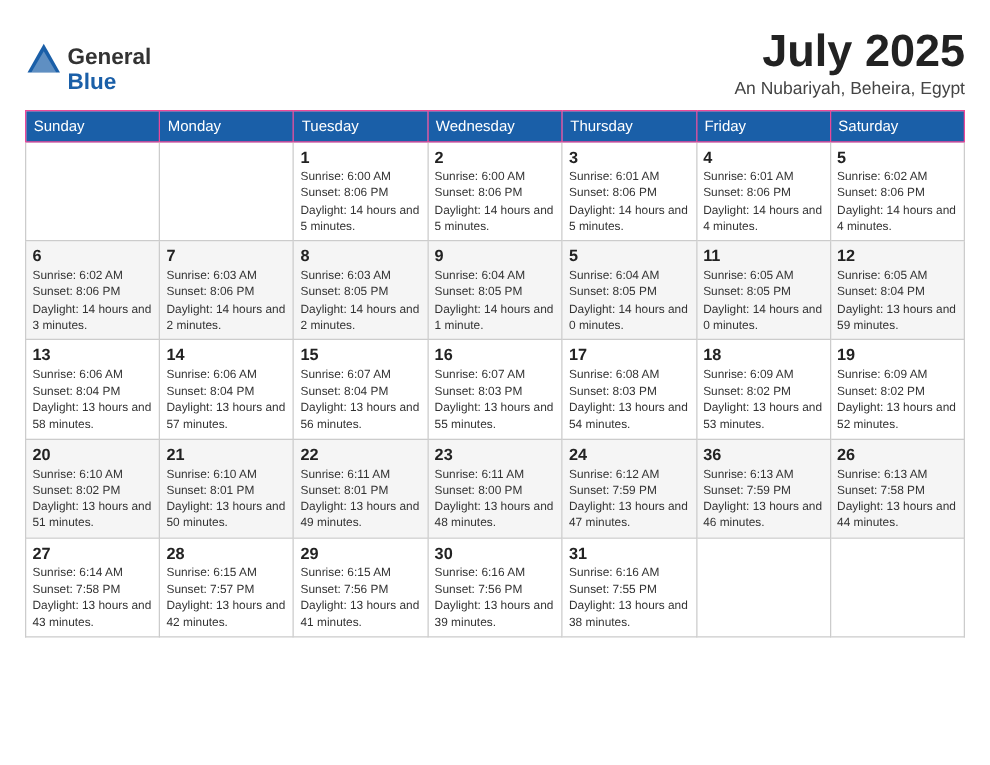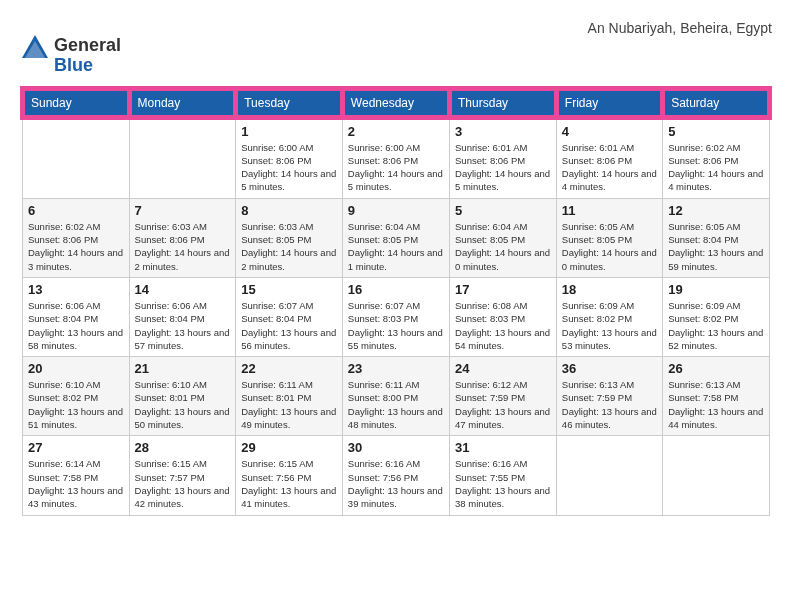--- a/index.html
+++ b/index.html
@@ -58,21 +58,21 @@
       border-collapse: collapse;
       font-size: 10px;
     }
     .calendar th {
       background-color: #1a5fa8;
       color: #fff;
       text-align: left;
       padding: 5px 6px;
       font-size: 12px;
       font-weight: normal;
-      border: 5px solid #ec4899;
+      border: 1px solid #ec4899;
     }
     .calendar td {
       border: 1px solid #ccc;
       vertical-align: top;
       padding: 4px 5px;
       width: 108px;
       min-height: 80px;
       background: #fff;
     }
     .calendar tr:nth-child(even) td {
@@ -102,20 +102,21 @@
     <svg class="logo-icon" viewBox="0 0 30 30">
       <polygon points="15,2 28,25 2,25" fill="#1a5fa8"></polygon>
       <polygon points="15,8 25,25 5,25" fill="#fff" opacity="0.3"></polygon>
     </svg>
     <div class="logo-text">
       <span class="logo-general">General</span>
       <span class="logo-blue">Blue</span>
     </div>
   </div>
   <div class="title-area">
+    <div class="month-title">July 2025</div>
     <div class="location">An Nubariyah, Beheira, Egypt</div>
   </div>
 </div>
 
 <table class="calendar">
   <thead>
     <tr>
     <th>Sunday</th>
         <th>Monday</th>
         <th>Tuesday</th>

